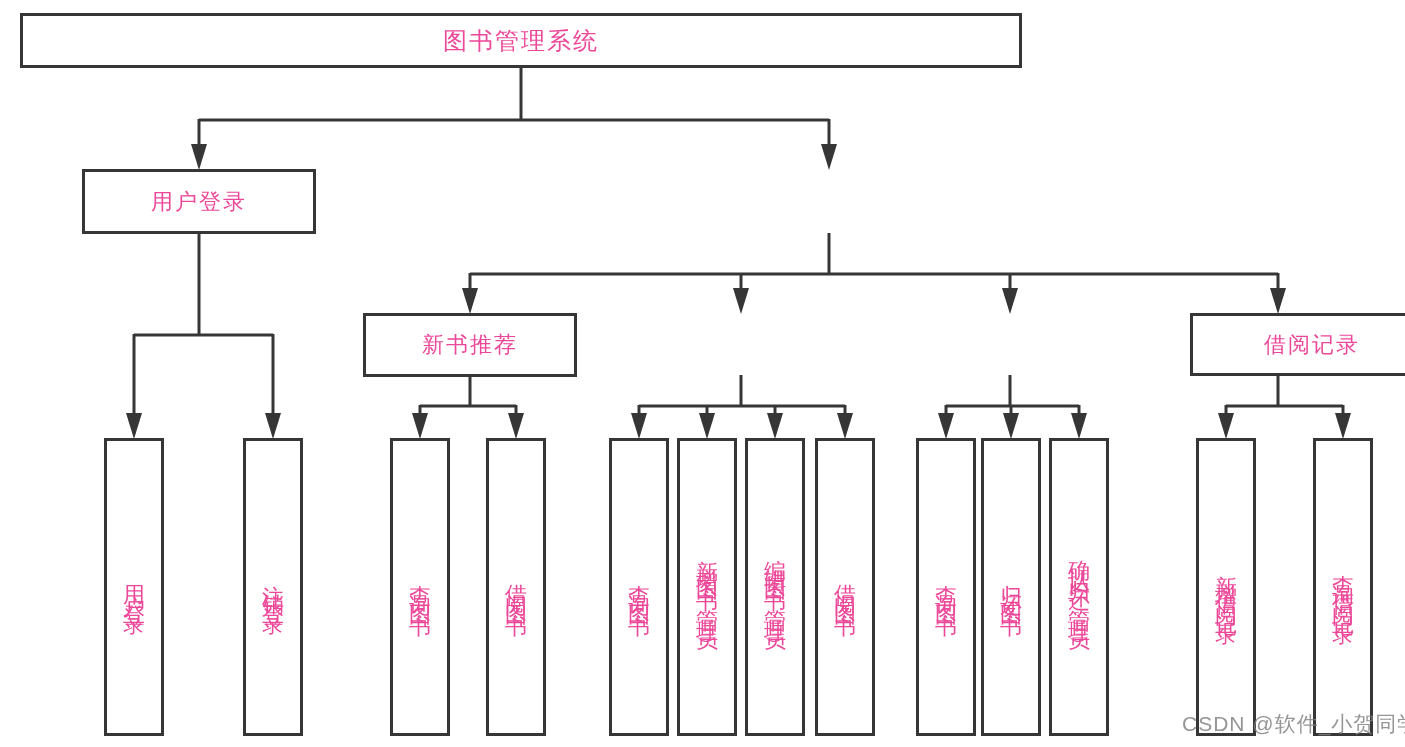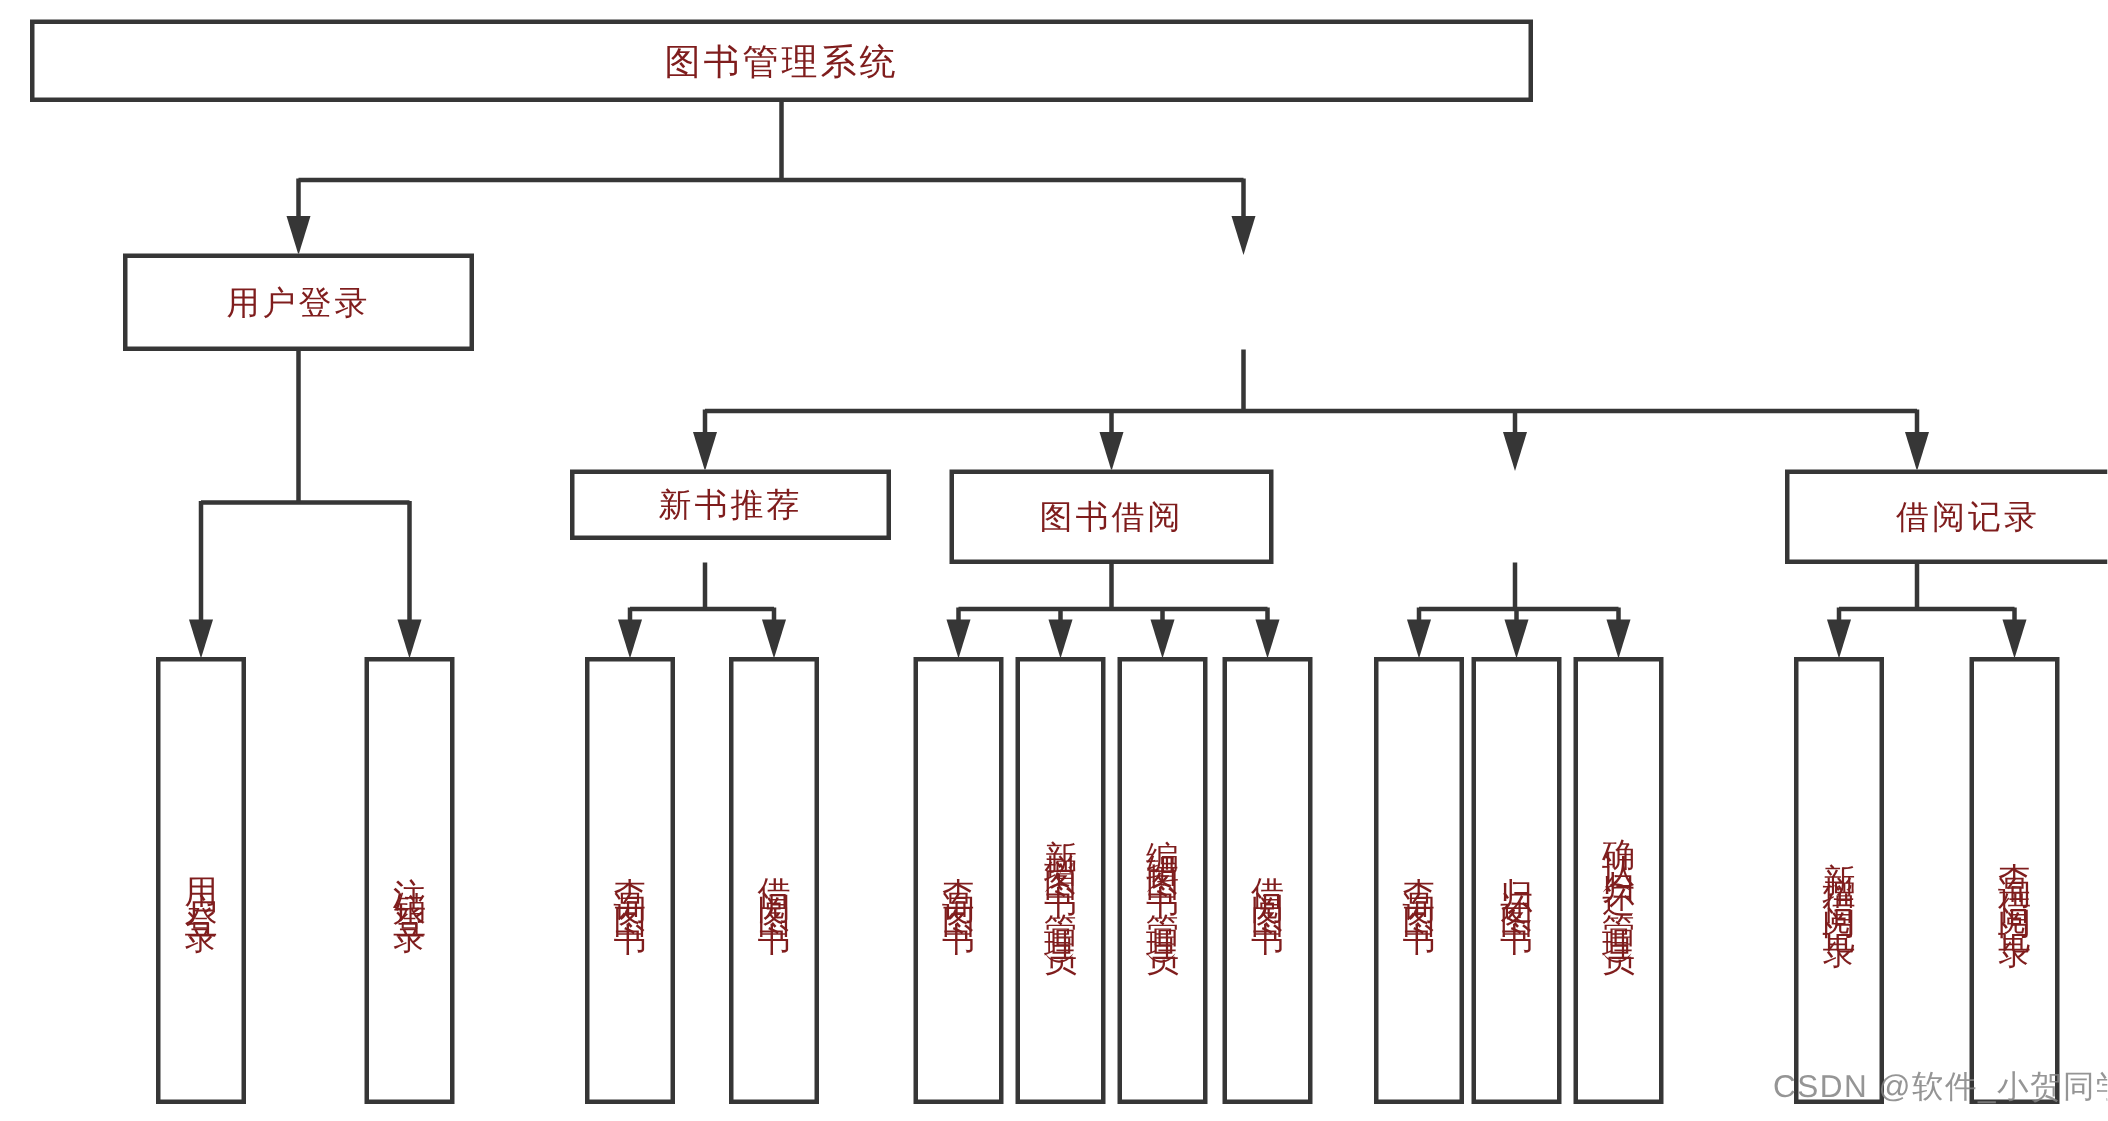--- a/index.html
+++ b/index.html
@@ -6,21 +6,21 @@
   #canvas{
     position:relative;width:1405px;height:747px;background:#ffffff;overflow:hidden;
     font-family:"Liberation Sans",sans-serif;
   }
   #connectors{position:absolute;left:0;top:0;width:1405px;height:747px;}
   .node{
     position:absolute;box-sizing:border-box;border:3px solid #363636;background:#ffffff;
     display:flex;align-items:center;justify-content:center;
   }
   .lbl{
-    color:#7f1d1d;font-size:22px;letter-spacing:2px;white-space:nowrap;
+    color:#ec4899;font-size:22px;letter-spacing:2px;white-space:nowrap;
   }
   .root .lbl{font-size:24px;}
   .v .lbl{
     writing-mode:vertical-rl;text-orientation:mixed;
     font-size:22px;letter-spacing:10px;line-height:1;
   }
   .watermark{
     position:absolute;left:1182px;top:710px;z-index:10;
     font-size:21px;color:rgba(130,130,130,0.85);letter-spacing:1px;white-space:nowrap;
   }
@@ -64,25 +64,22 @@
   </svg>
 
   <div class="node root" style="left:20px;top:13px;width:1002px;height:55px">
     <span class="lbl">图书管理系统</span>
   </div>
 
   <div class="node" style="left:82px;top:169px;width:234px;height:65px">
     <span class="lbl">用户登录</span>
   </div>
 
-  <div class="node" style="left:380px;top:313px;width:214px;height:47px">
+  <div class="node" style="left:363px;top:313px;width:214px;height:64px">
     <span class="lbl">新书推荐</span>
-  </div>
-  <div class="node" style="left:633px;top:313px;width:216px;height:63px">
-    <span class="lbl">图书借阅</span>
   </div>
   <div class="node" style="left:1190px;top:313px;width:244px;height:63px">
     <span class="lbl">借阅记录</span>
   </div>
 
   <div class="node v" style="left:104px;top:438px;width:60px;height:298px">
     <span class="lbl">用户登录</span>
   </div>
   <div class="node v" style="left:243px;top:438px;width:60px;height:298px">
     <span class="lbl">注销登录</span>

